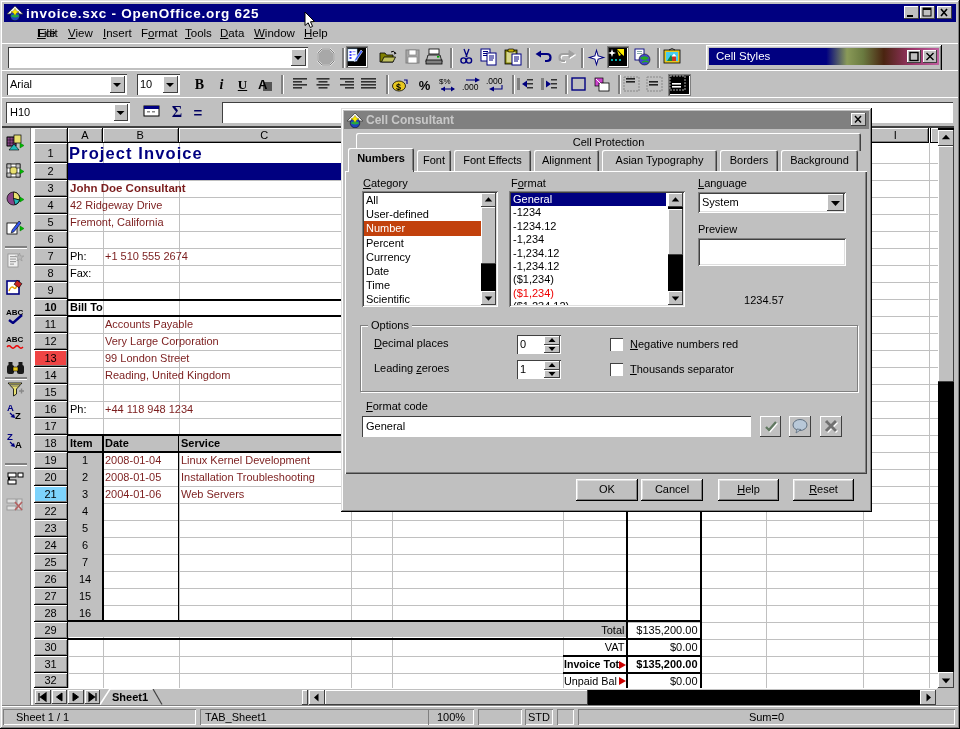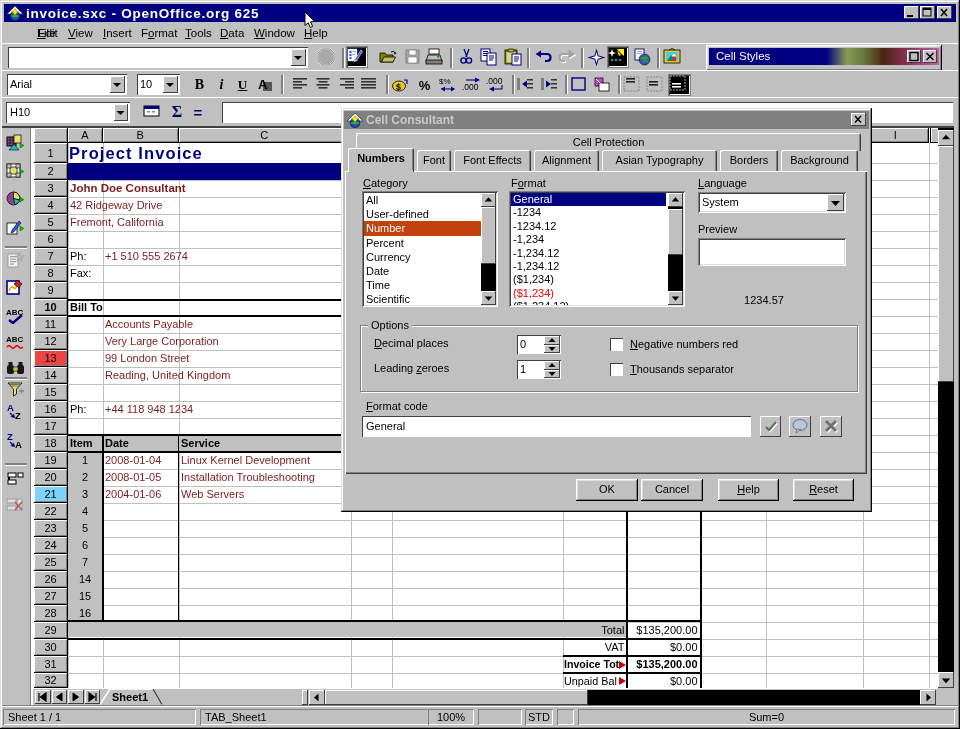--- a/index.html
+++ b/index.html
@@ -686,21 +686,21 @@
   </div>
 <div class="rz1" style="left:325px;top:689.5px;width:263px;height:15px;"></div>
 <div style="left:588px;top:689.5px;width:332px;height:15px;background:#000;"></div>
 <div class="rz1 cc" style="left:920px;top:689.5px;width:16px;height:15px;">
     <svg width="16" height="15" viewBox="0 0 15 15">
       <polygon points="10.5,7.5 6,3.5 6,11.5" fill="#000"></polygon>
     </svg>
   </div>
 <div style="left:937px;top:688px;width:17px;height:17px;background:#c0c0c0;"></div>
 <div style="left:2px;top:705px;width:956px;height:22px;background:#c0c0c0;box-shadow:inset 0 1px 0 #808080,inset 0 2px 0 #fff;"></div>
-<div class="txt" style="left:3px;top:709px;width:193px;height:16px;box-shadow:inset 1px 1px 0 #808080,inset -1px -1px 0 #fff;line-height:16px;padding-left:5px;">Sheet 1 / 1</div>
+<div class="txt" style="left:3px;top:709px;width:193px;height:16px;box-shadow:inset 1px 1px 0 #808080,inset -1px -1px 0 #fff;line-height:16px;padding-left:13px;">Sheet 1 / 1</div>
 <div class="txt" style="left:200px;top:709px;width:229px;height:16px;box-shadow:inset 1px 1px 0 #808080,inset -1px -1px 0 #fff;line-height:16px;padding-left:5px;">TAB_Sheet1</div>
 <div class="txt" style="left:428px;top:709px;width:46px;height:16px;box-shadow:inset 1px 1px 0 #808080,inset -1px -1px 0 #fff;line-height:16px;text-align:center;">100%</div>
 <div class="txt" style="left:478px;top:709px;width:44px;height:16px;box-shadow:inset 1px 1px 0 #808080,inset -1px -1px 0 #fff;line-height:16px;padding-left:5px;"></div>
 <div class="txt" style="left:525px;top:709px;width:28px;height:16px;box-shadow:inset 1px 1px 0 #808080,inset -1px -1px 0 #fff;line-height:16px;text-align:center;">STD</div>
 <div class="txt" style="left:557px;top:709px;width:17px;height:16px;box-shadow:inset 1px 1px 0 #808080,inset -1px -1px 0 #fff;line-height:16px;padding-left:5px;"></div>
 <div class="txt" style="left:578px;top:709px;width:377px;height:16px;box-shadow:inset 1px 1px 0 #808080,inset -1px -1px 0 #fff;line-height:16px;text-align:center;">Sum=0</div>
 <div style="left:341px;top:108px;width:531px;height:404px;background:#c0c0c0;box-shadow:inset -1px -1px 0 #000,inset 1px 1px 0 #dfdfdf,inset -2px -2px 0 #808080,inset 2px 2px 0 #fff;"></div>
 <div style="left:344px;top:111px;width:525px;height:18px;background:#808080;"></div>
 <svg style="left:347px;top:112px" width="16" height="16" viewBox="0 0 16 16">
 <polygon points="0,9 8,1 16,9" fill="#f0f0f0" stroke="#404040" stroke-width="0.8"></polygon>

